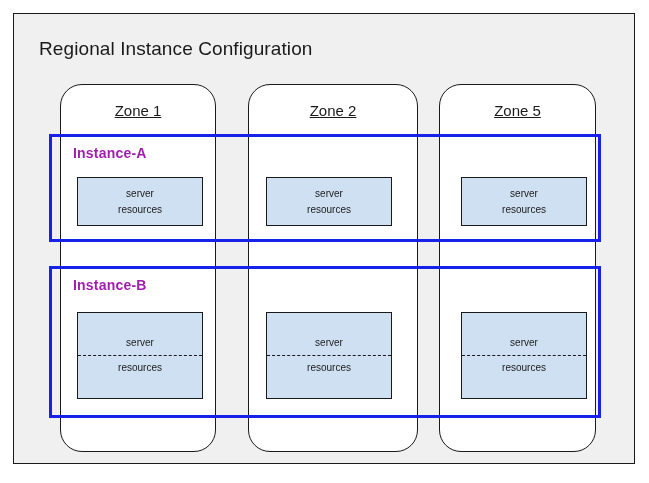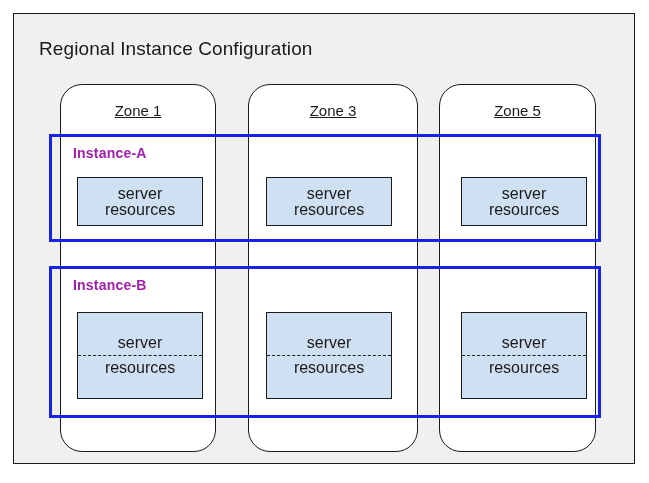--- a/index.html
+++ b/index.html
@@ -93,21 +93,21 @@
     white-space: nowrap;
     letter-spacing: 0.2px;
   }
 
   
   .resource-box {
     position: absolute;
     background: #cfe0f2;
     border: 1.2px solid #1a1a1a;
     box-sizing: border-box;
-    font-size: 16px;
+    font-size: 10px;
     line-height: 16px;
     color: #1a1a1a;
     text-align: center;
   }
 
   
   .resource-box.variant-compact {
     width: 126px;
     height: 49px;
     display: flex;
@@ -154,21 +154,21 @@
 
   <div class="region-frame">
 
     <span class="region-title">Regional Instance Configuration</span>
 
     <div class="zone-column zone-1">
       <span class="zone-label">Zone 1</span>
     </div>
 
     <div class="zone-column zone-2">
-      <span class="zone-label">Zone 3</span>
+      <span class="zone-label">Zone 2</span>
     </div>
 
     <div class="zone-column zone-3">
       <span class="zone-label">Zone 5</span>
     </div>
 
     <div class="instance-band instance-a">
       <span class="instance-label">Instance-A</span>
     </div>
 

